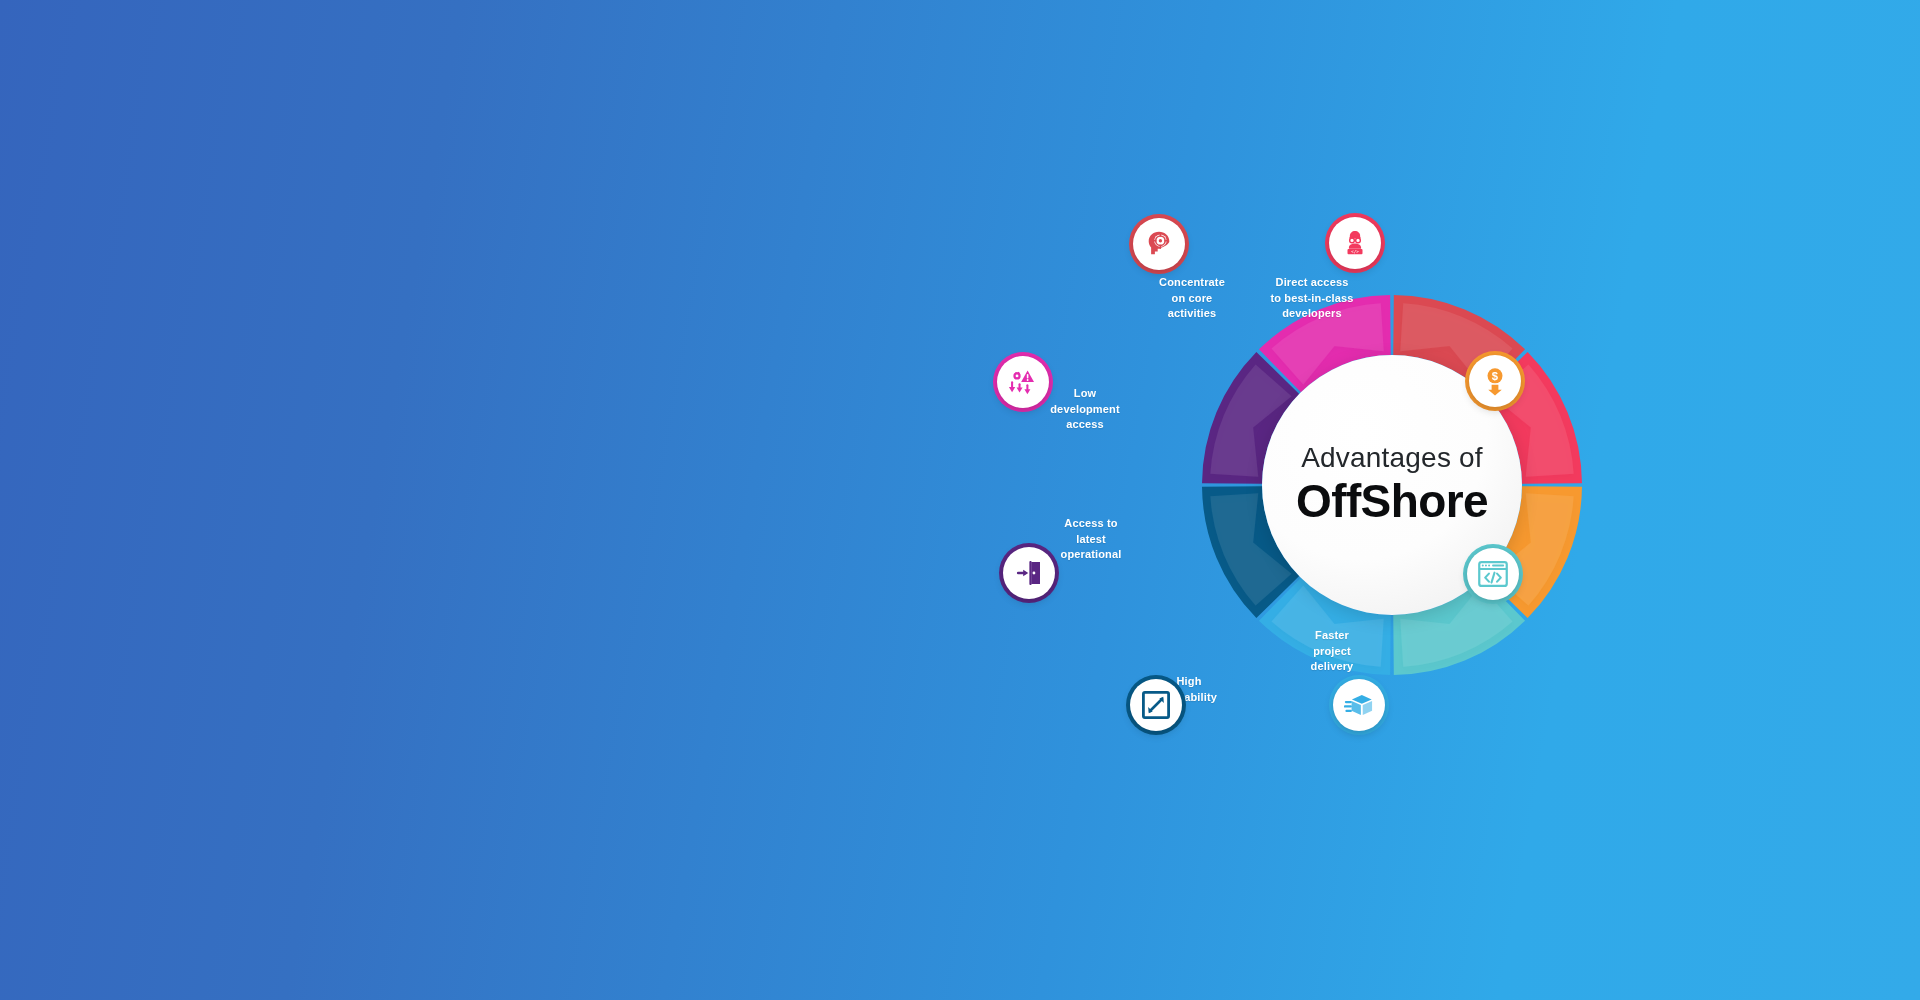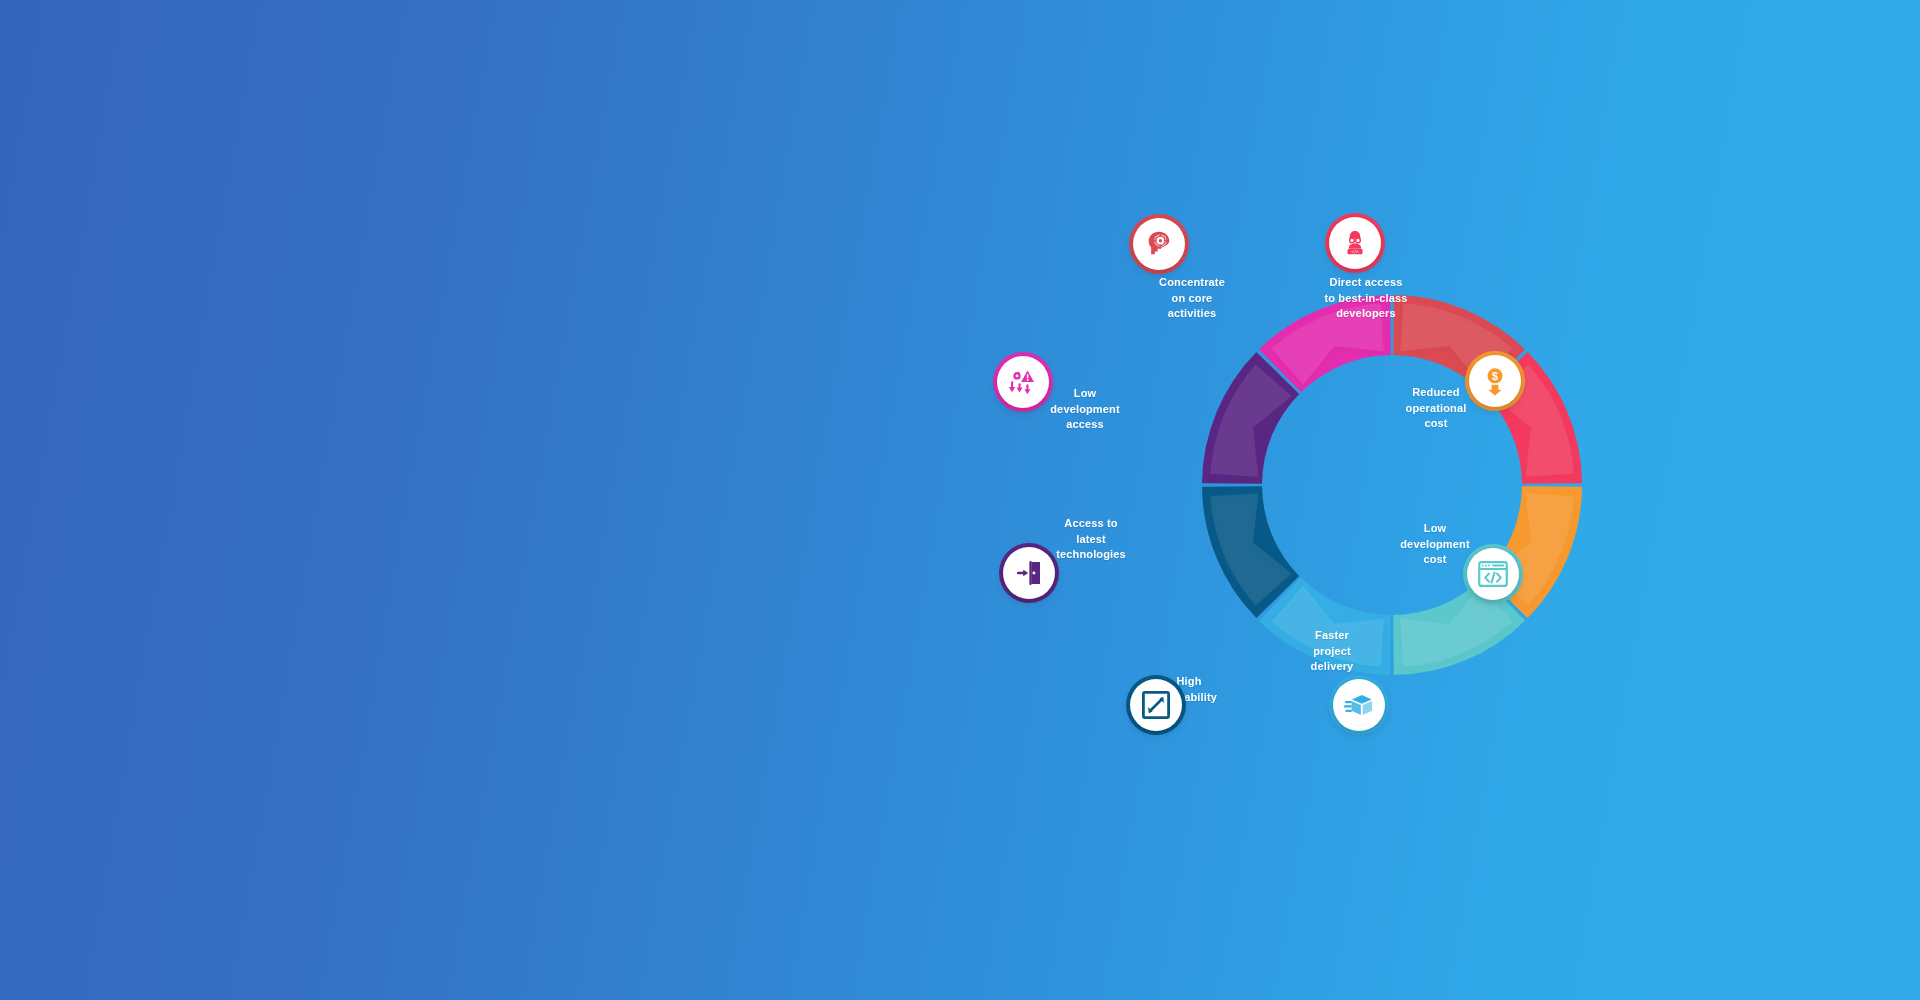--- a/index.html
+++ b/index.html
@@ -132,42 +132,46 @@
           <path d="M 88.34923188915641 258.7306413341071 A 182 182 0 0 1 133.58487012880116 149.52214999335376 L 169.5624867981283 181.29652801708465 L 131.12242867290334 212.47502644687978 L 136.25712677553275 261.70277988335357 Z" fill="#ffffff" fill-opacity="0.085" filter="url(#softdrop)"></path>
           <path d="M 149.5221499933537 133.58487012880119 A 182 182 0 0 1 258.73064133410696 88.34923188915644 L 261.70277988335346 136.25712677553275 L 212.47502644687975 131.12242867290337 L 181.2965280170846 169.56248679812836 Z" fill="#ffffff" fill-opacity="0.085" filter="url(#softdrop)"></path>
         </g>
     </svg>
   </div>
 
   <div id="labels-layer">
       <div class="seg-label" style="left: 1192px; top: 298px;">Concentrate
 on core
 activities</div>
-      <div class="seg-label" style="left: 1366px; top: 298px;">Direct access
+      <div class="seg-label" style="left: 1312px; top: 298px;">Direct access
 to best-in-class
 developers</div>
       <div class="seg-label" style="left: 1436px; top: 408px;">Reduced
 operational
 cost</div>
       <div class="seg-label" style="left: 1435px; top: 544px;">Low
 development
 cost</div>
       <div class="seg-label" style="left: 1332px; top: 651px;">Faster
 project
 delivery</div>
       <div class="seg-label" style="left: 1189px; top: 651px; margin-top: 38px;">High
 Scalability</div>
       <div class="seg-label" style="left: 1091px; top: 539px;">Access to
 latest
-technologies</div>
+operational</div>
       <div class="seg-label" style="left: 1085px; top: 409px;">Low
 development
 access</div>
     </div>
 
+  <div id="hub">
+    <div id="hub-line1">Advantages of</div>
+    <div id="hub-line2">OffShore</div>
+  </div>
 
   <div id="icons-layer">
       <div class="icon-ring" style="left: 1159px; top: 244px; width: 60px; height: 60px; background: rgb(219, 73, 82);"></div>
       <div class="icon-bubble" style="left: 1159px; top: 244px;">
         <svg width="30" height="30" viewBox="0 0 32 32">
         <path fill="#DB4952" d="M16 3c-6.1 0-11 4.4-11 10 0 2.8 1.1 5 2.6 6.7V27h4v-3h3v-3h3.5v-1.1C22.6 18.6 27 15.6 27 13c0-5.6-4.9-10-11-10z"></path>
         <circle cx="17.5" cy="12.5" r="6.6" fill="#fff"></circle>
         <circle cx="17.5" cy="12.5" r="5" fill="none" stroke="#DB4952" stroke-width="1.7"></circle>
         <circle cx="17.5" cy="12.5" r="1.8" fill="#DB4952"></circle>
         <path stroke="#DB4952" stroke-width="1.7" stroke-linecap="round" d="M17.5 4.7v2.6M17.5 17.7v2.6M9.9 12.5h2.6M22.5 12.5h2.6"></path>

